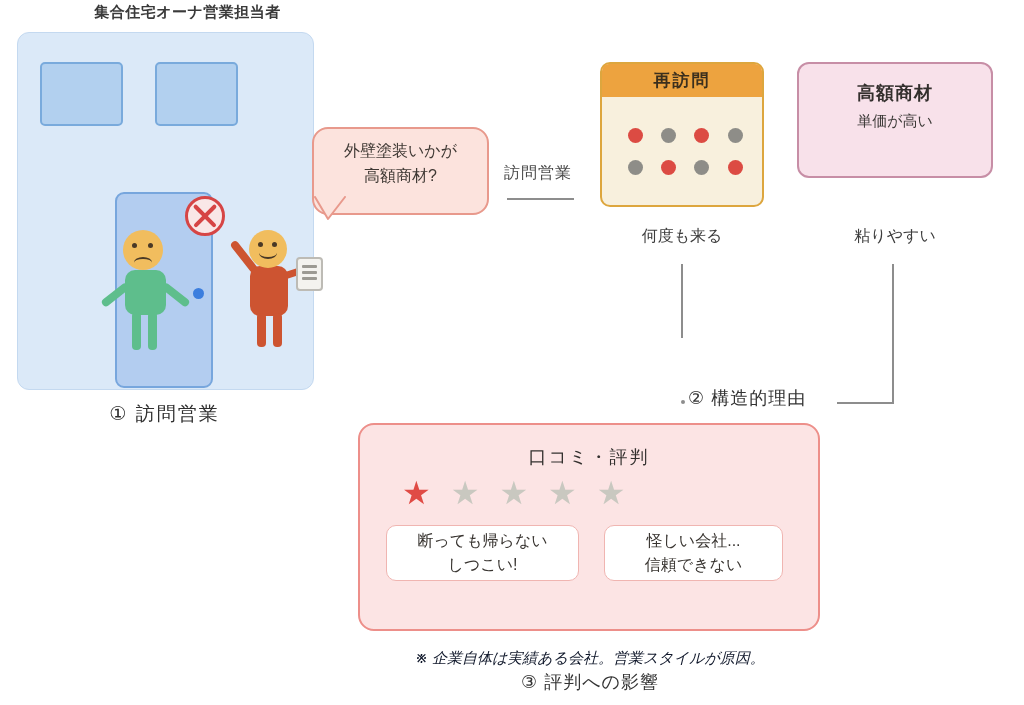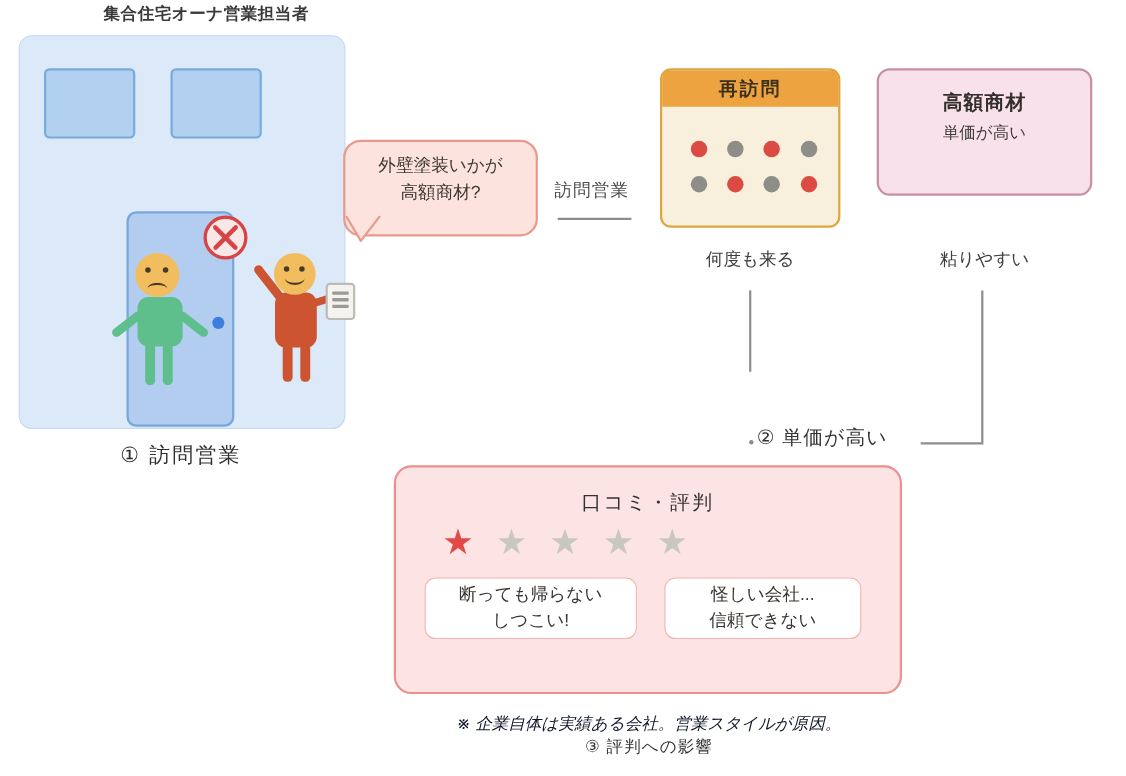--- a/index.html
+++ b/index.html
@@ -16,21 +16,21 @@
   .conn-dot{fill:var(--line-gray,#8d8d8d);}
   .tag-line{stroke:var(--product-border,#c78ea6);stroke-width:1.5;}
 
   
   .dotted{background-image:radial-gradient(rgba(255,255,255,.65) 1px,transparent 1.3px);background-size:9px 9px;}
 
   
   .top-title{left:40px;top:3px;width:295px;font-size:15px;font-weight:600;color:#3a3a3a;letter-spacing:.5px;}
   .step1{left:17px;top:401px;width:295px;font-size:19px;color:#2f2f2f;letter-spacing:2px;}
   .step2{left:688px;top:386px;font-size:18px;color:#333;letter-spacing:1px;}
-  .step3{left:330px;top:670px;width:520px;font-size:15px;color:#333;letter-spacing:1px;}
+  .step3{left:330px;top:670px;width:520px;font-size:18px;color:#333;letter-spacing:1px;}
   .note{left:330px;top:649px;width:520px;font-size:15px;color:#0f172a;font-style:italic;}
 
   
   .building{left:17px;top:32px;width:295px;height:356px;background:var(--building-fill,#dbe9f8);
     border:1px solid var(--building-border,#c4d9f0);border-radius:12px;}
   .window{width:83px;height:64px;background:var(--window-fill,#b2d0ef);
     border:2px solid var(--window-border,#79aadc);border-radius:5px;box-sizing:border-box;}
   .win1{left:40px;top:62px;} .win2{left:155px;top:62px;}
   .door{left:115px;top:192px;width:98px;height:196px;background:var(--door-fill,#b3cdf0);
     border:2px solid var(--door-border,#77a6dd);border-radius:9px;box-sizing:border-box;}
@@ -173,21 +173,21 @@
   </div>
 
   <div class="abs product dotted">
     <div class="product-title">高額商材</div>
     <div class="product-sub">
       <div>単価が高い</div>
     </div>
   </div>
   <div class="abs center under-prod">粘りやすい</div>
 
-  <div class="abs step2">② 単価が高い</div>
+  <div class="abs step2">② 構造的理由</div>
 
   <div class="abs review dotted">
     <div class="review-title">口コミ・評判</div>
     <div class="stars"><span class="star filled">★</span><span class="star empty">★</span><span class="star empty">★</span><span class="star empty">★</span><span class="star empty">★</span></div>
     <div class="comment comment1">
       <div>断っても帰らない</div>
       <div>しつこい!</div>
     </div>
     <div class="comment comment2">
       <div>怪しい会社...</div>

